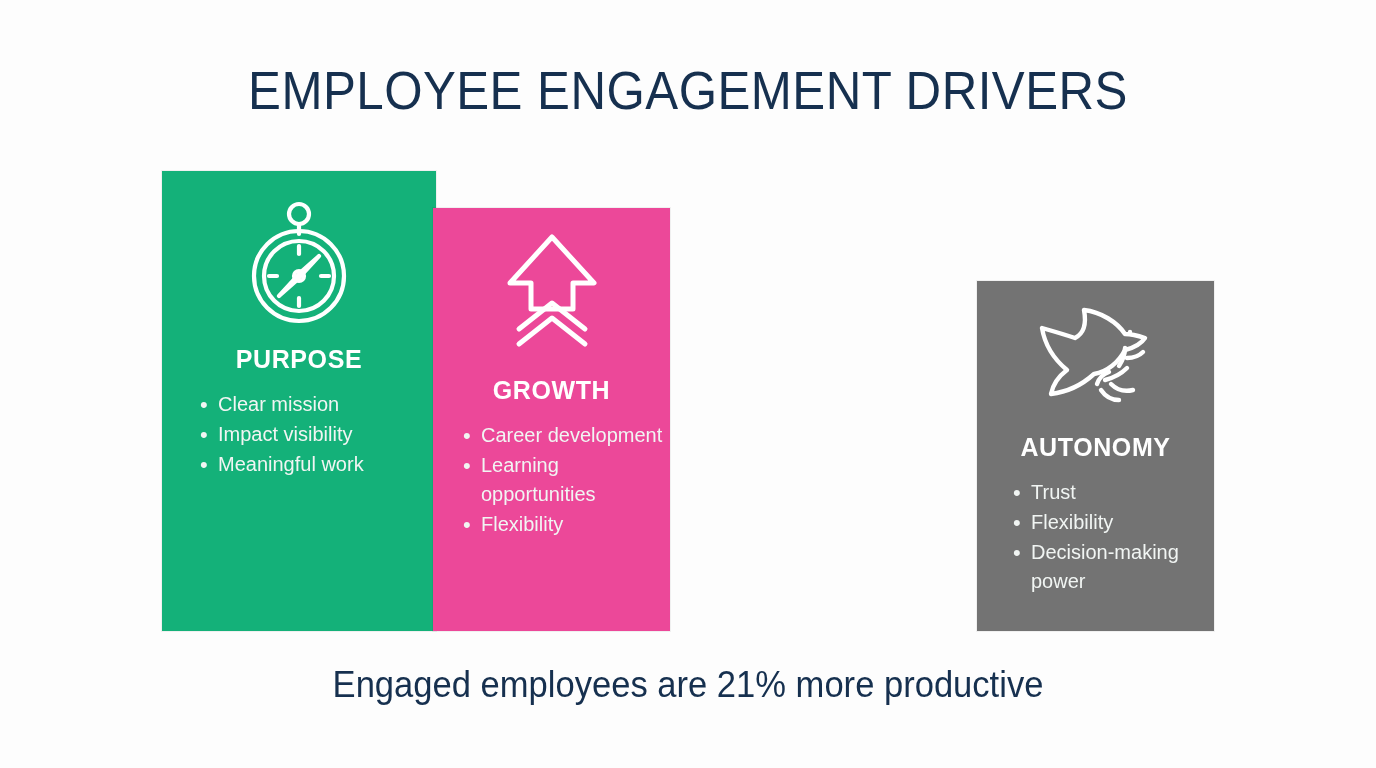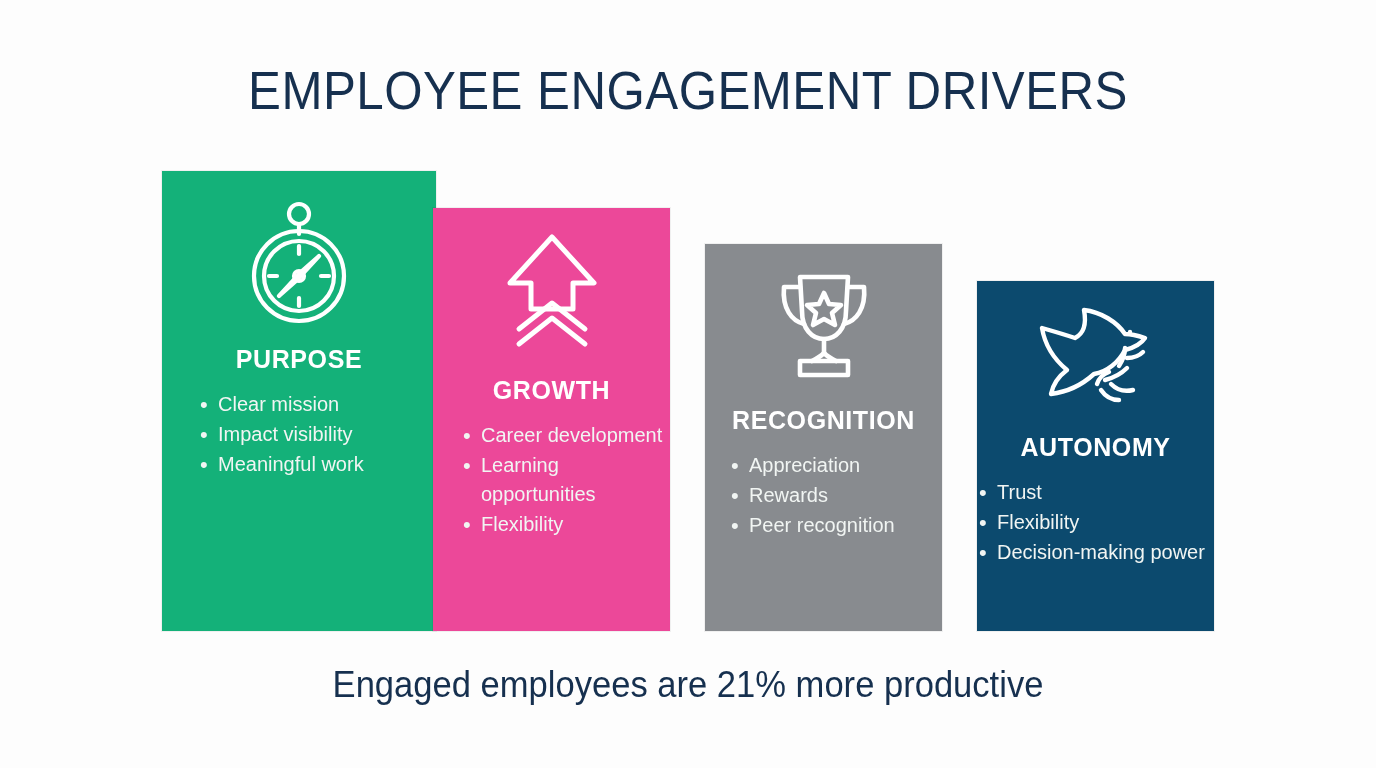--- a/index.html
+++ b/index.html
@@ -85,36 +85,36 @@
     left:2px; top:0;
     font-size:22px;
     line-height:29px;
     color:#f1f5f3;
   }
 
   
   #bar-purpose      { left:162px; width:274px; height:460px; background:#14b179; }
   #bar-growth       { left:433px; width:237px; height:423px; background:#ec4899; }
   #bar-recognition  { left:705px; width:237px; height:387px; background:#888b8f; }
-  #bar-autonomy     { left:977px; width:237px; height:350px; background:#0c4a6e; }
+  #bar-autonomy     { left:977px; width:237px; height:350px; background:#737373; }
 
   #bar-purpose      .icon-wrap { margin-top:26px; height:130px; }
   #bar-growth       .icon-wrap { margin-top:22px; height:124px; }
   #bar-recognition  .icon-wrap { margin-top:22px; height:118px; }
   #bar-autonomy     .icon-wrap { margin-top:22px; height:108px; }
 
   #bar-purpose      .bar-title { margin-top:18px; }
   #bar-growth       .bar-title { margin-top:22px; }
   #bar-recognition  .bar-title { margin-top:22px; }
   #bar-autonomy     .bar-title { margin-top:22px; }
 
   #bar-purpose      .bullets { padding-left:36px; }
   #bar-growth       .bullets { padding-left:28px; }
   #bar-recognition  .bullets { padding-left:24px; }
-  #bar-autonomy     .bullets { }
+  #bar-autonomy     .bullets { padding-left:34px; }
 
   
   #footer {
     position:absolute;
     left:0; top:662px;
     width:1376px;
     text-align:center;
     font-size:36px;
     line-height:46px;
     color:#16304f;
@@ -167,41 +167,20 @@
         </div>
         <div class="bar-title">GROWTH</div>
         <ul class="bullets">
           <li>Career development</li>
           <li>Learning opportunities</li>
           <li>Flexibility</li>
         </ul>
       </div>
     </div>
 
-    <div class="bar" id="bar-recognition">
-      <div class="bar-inner">
-        <div class="icon-wrap">
-          <svg width="120" height="116" viewBox="0 0 120 116" fill="none" stroke="#ffffff" stroke-width="4.6" stroke-linecap="round" stroke-linejoin="round">
-            <path d="M36 10 L84 10 L82 44 C82 62 72 72 60 72 C48 72 38 62 38 44 Z"></path>
-            <path d="M36 20 L20 20 C18 42 28 54 40 57"></path>
-            <path d="M84 20 L100 20 C102 42 92 54 80 57"></path>
-            <path d="M60 72 L60 86"></path>
-            <path d="M48 94 C52 92 56 90 60 86 C64 90 68 92 72 94"></path>
-            <rect x="36" y="94" width="48" height="14"></rect>
-            <path d="M60 26 L65 37 L77 38 L68 46 L71 58 L60 52 L49 58 L52 46 L43 38 L55 37 Z"></path>
-          </svg>
-        </div>
-        <div class="bar-title">RECOGNITION</div>
-        <ul class="bullets">
-          <li>Appreciation</li>
-          <li>Rewards</li>
-          <li>Peer recognition</li>
-        </ul>
-      </div>
-    </div>
 
     <div class="bar" id="bar-autonomy">
       <div class="bar-inner">
         <div class="icon-wrap">
           <svg width="130" height="106" viewBox="0 0 130 106" fill="none" stroke="#ffffff" stroke-width="4.4" stroke-linecap="round" stroke-linejoin="round">
             <path d="M53 6 C56 22 52 30 44 34 C32 30 18 26 11 24 C14 42 24 56 36 66
                      C28 72 22 80 20 90 C36 88 52 80 63 70
                      C76 68 88 58 94 46 C102 44 110 40 114 34
                      C108 32 100 30 94 30 C86 18 70 8 53 6 Z"></path>
             <circle cx="99" cy="28" r="2.2" fill="#ffffff" stroke="none"></circle>

